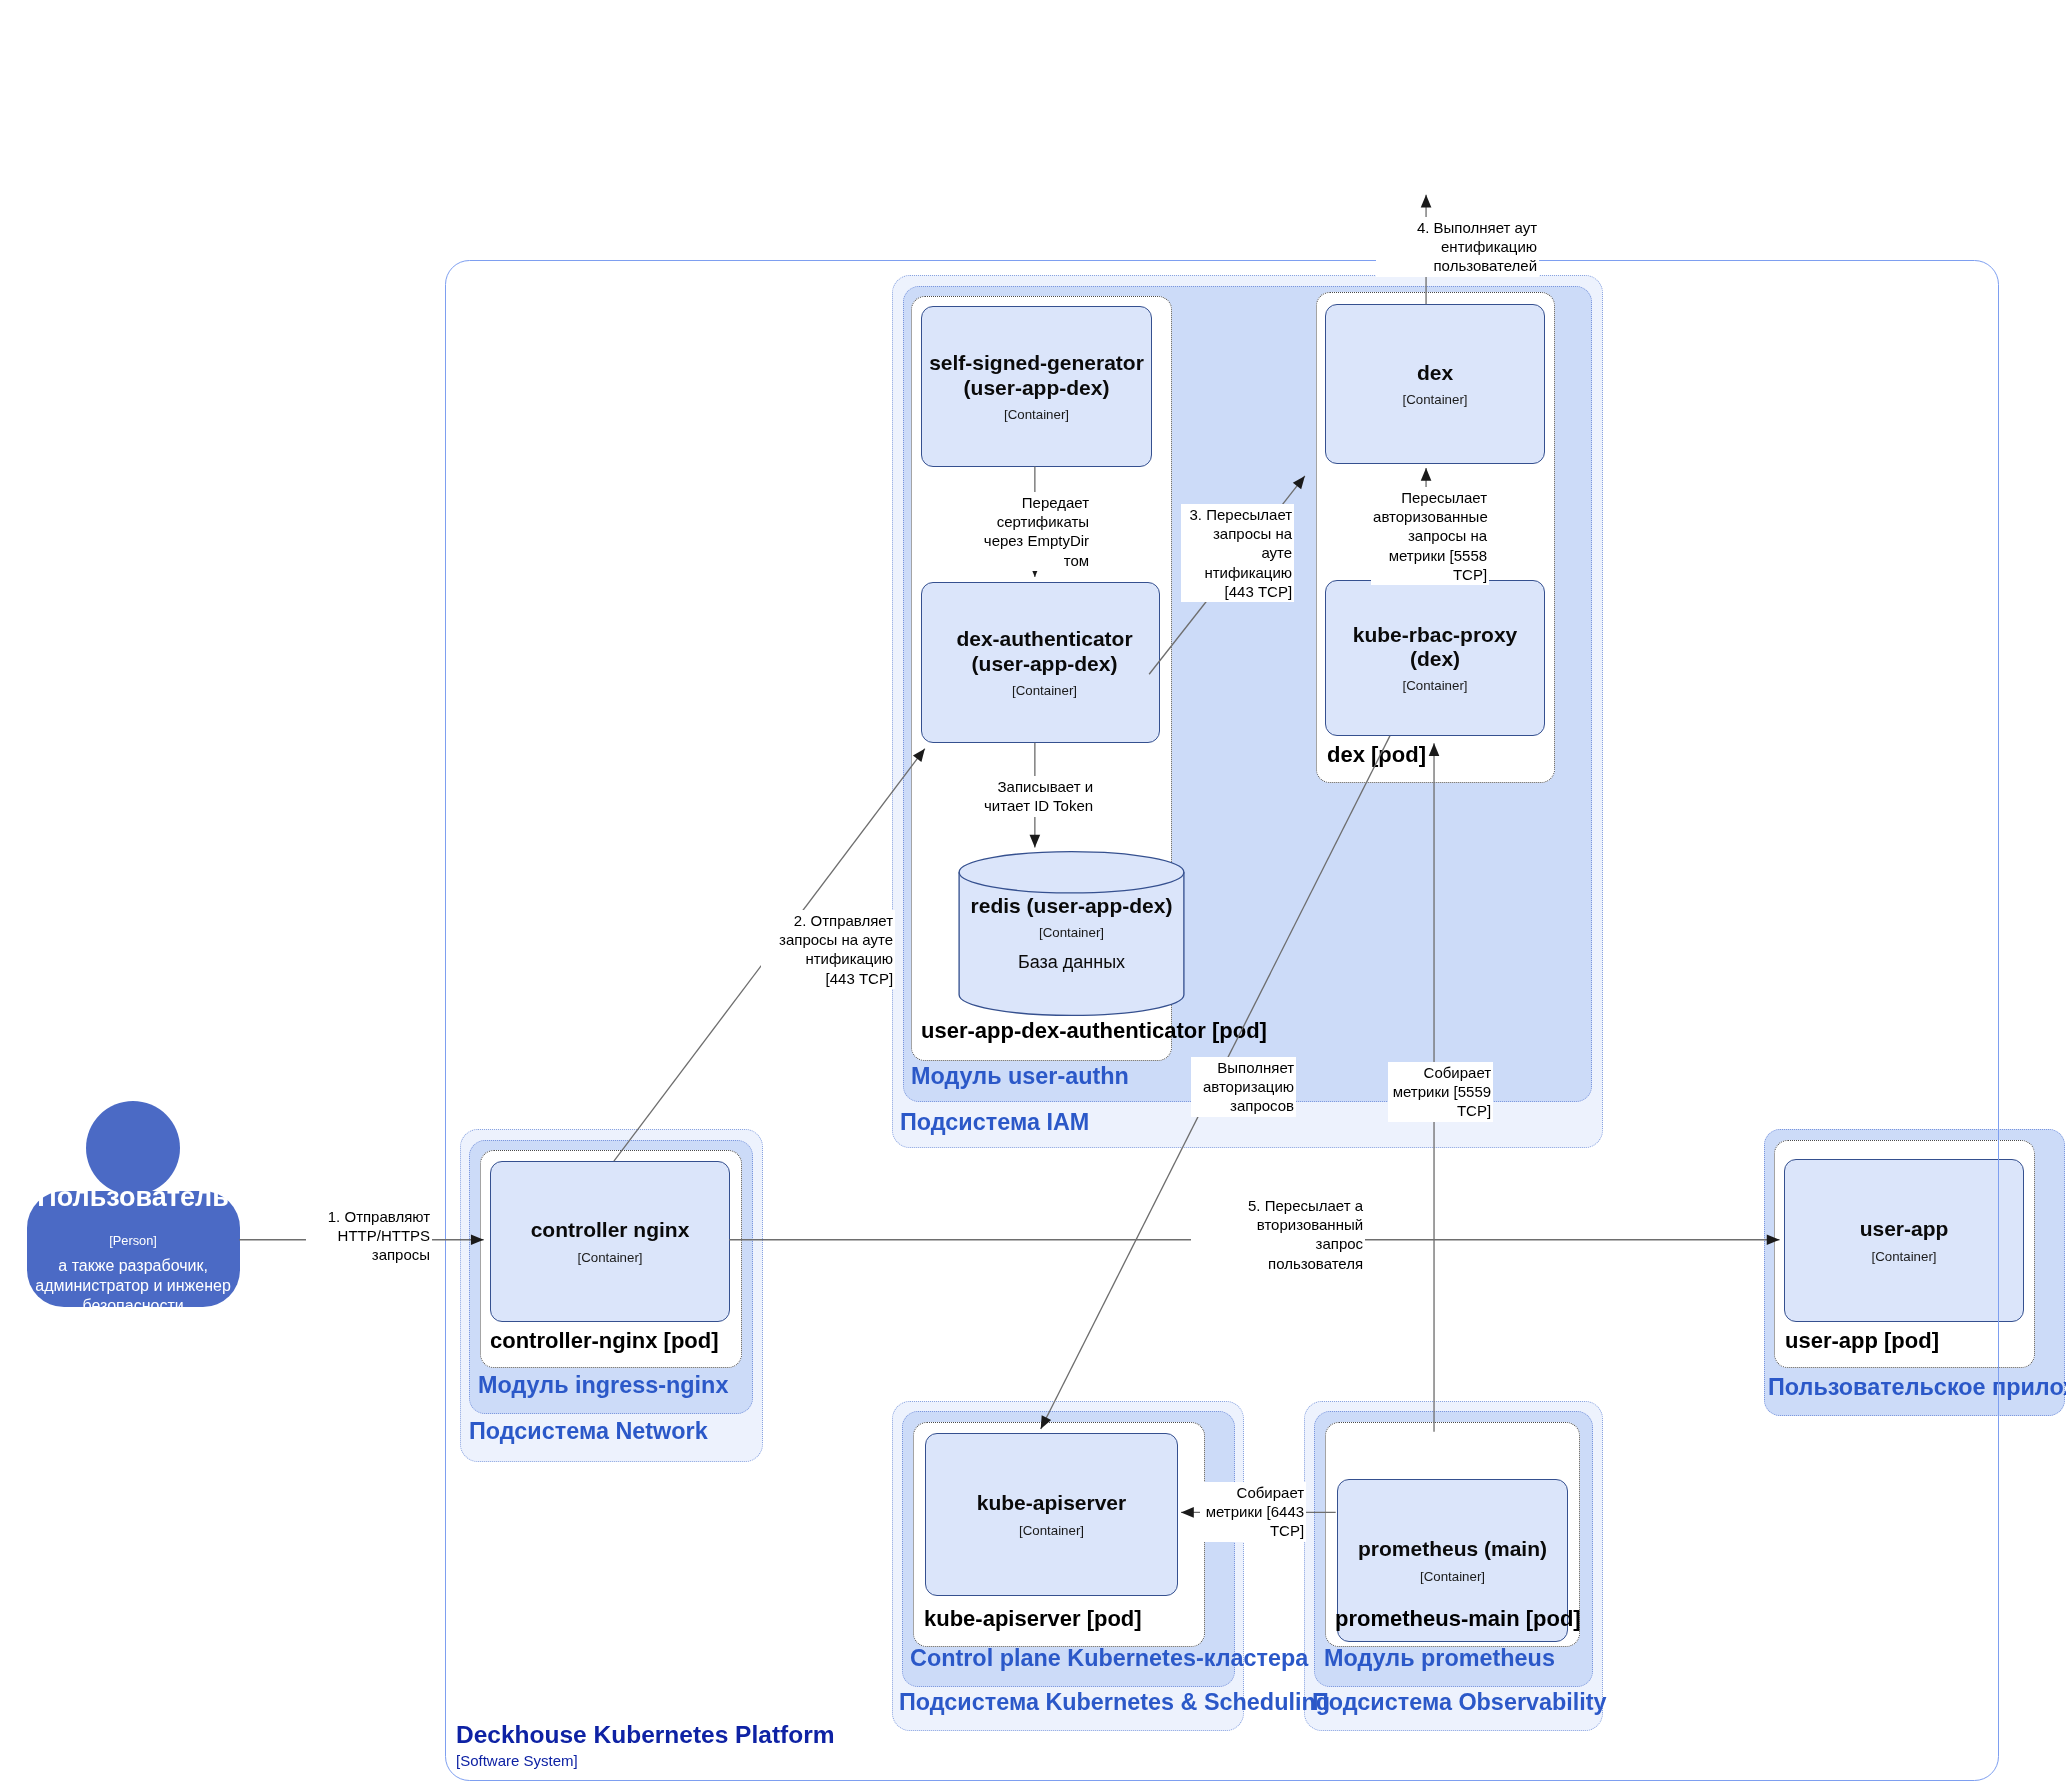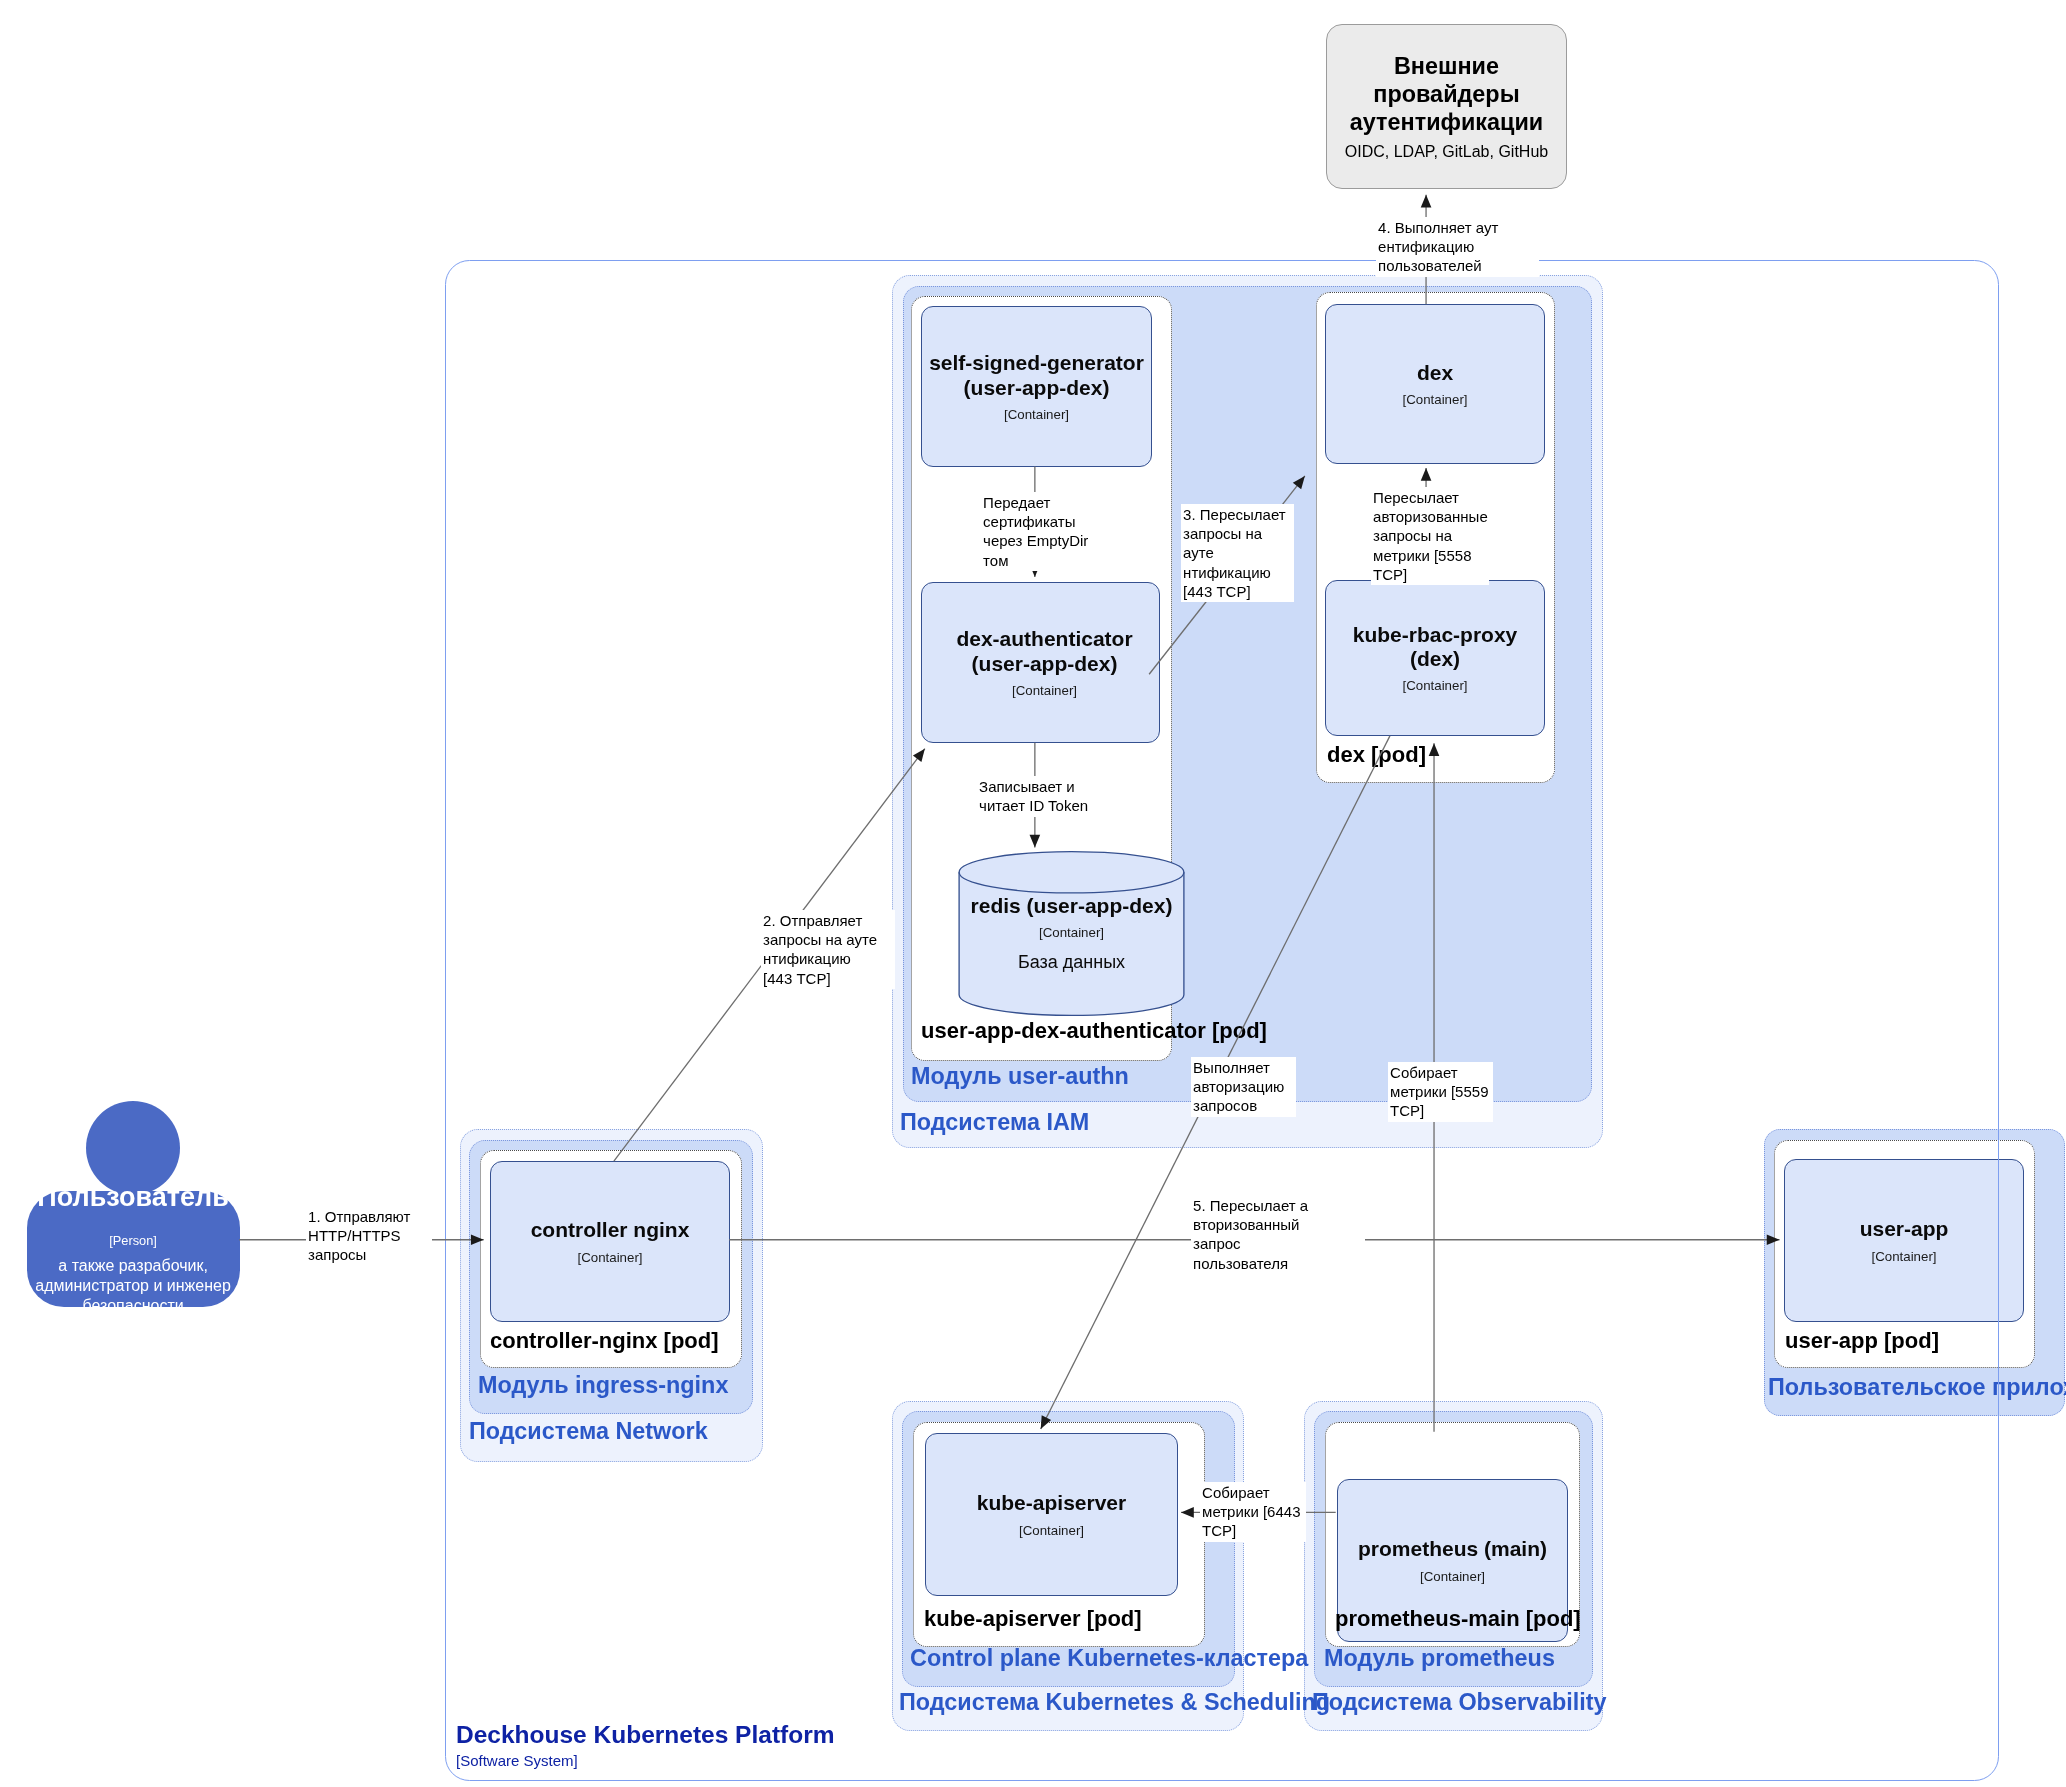--- a/index.html
+++ b/index.html
@@ -22,21 +22,21 @@
   .person-head{position:absolute;background:#4b6ac5;border-radius:50%;z-index:5;}
   .person-body{position:absolute;background:#4b6ac5;border-radius:37px;z-index:5;color:#fff;
       display:flex;flex-direction:column;align-items:center;justify-content:center;text-align:center;}
   .person-title{font-weight:bold;font-size:27px;}
   .person-type{font-size:12.8px;margin-top:20px;}
   .person-desc{font-size:16px;margin-top:7.4px;white-space:pre-line;line-height:1.25;}
   .external{position:absolute;background:#ebebeb;border:1.6px solid #9b9b9b;border-radius:16px;z-index:5;
       display:flex;flex-direction:column;align-items:center;justify-content:center;text-align:center;}
   .external-title{font-weight:bold;font-size:23.4px;color:#000;white-space:pre-line;line-height:1.2;}
   .external-sub{font-size:16px;color:#000;margin-top:7.4px;}
-  .edge-label{position:absolute;font-size:15px;line-height:1.28;color:#000;text-align:left;
+  .edge-label{position:absolute;font-size:15px;line-height:1.28;color:#000;text-align:right;
       white-space:pre-line;background:#ffffff;z-index:20;padding:1.1px 2.1px;}
   #edges{position:absolute;left:0;top:0;z-index:10;pointer-events:none;}
   .cyl-text{position:absolute;left:0;top:0;width:100%;height:100%;display:flex;flex-direction:column;
       align-items:center;justify-content:center;text-align:center;}
 </style>
 </head>
 <body>
 
 <div id="canvas">
 
@@ -128,25 +128,20 @@
   <div class="group-label" style="left:1768px;top:1374px;">Пользовательское приложение</div>
   <div class="group-label" style="left:910px;top:1645px;">Control plane Kubernetes-кластера</div>
   <div class="group-label" style="left:899px;top:1689px;">Подсистема Kubernetes &amp; Scheduling</div>
   <div class="group-label" style="left:1324px;top:1645px;">Модуль prometheus</div>
   <div class="group-label" style="left:1312px;top:1689px;">Подсистема Observability</div>
 
   <div class="platform" style="left:445px;top:260px;width:1552px;height:1519px;"></div>
   <div class="platform-title" style="left:456px;top:1721px;">Deckhouse Kubernetes Platform</div>
   <div class="platform-type" style="left:456px;top:1752px;">[Software System]</div>
 
-  <div class="external" style="left:1326px;top:24px;width:239px;height:163px;">
-    <div class="external-title">Внешние провайдеры
-аутентификации</div>
-    <div class="external-sub">OIDC, LDAP, GitLab, GitHub</div>
-  </div>
 
   <div class="person-head" style="left:86px;top:1101px;width:94px;height:94px;"></div>
   <div class="person-body" style="left:26.6px;top:1191px;width:213px;height:116px;">
     <div class="person-title">Пользователь</div>
     <div class="person-type">[Person]</div>
     <div class="person-desc">а также разрабочик,
 администратор и инженер
 безопасности</div>
   </div>
 

